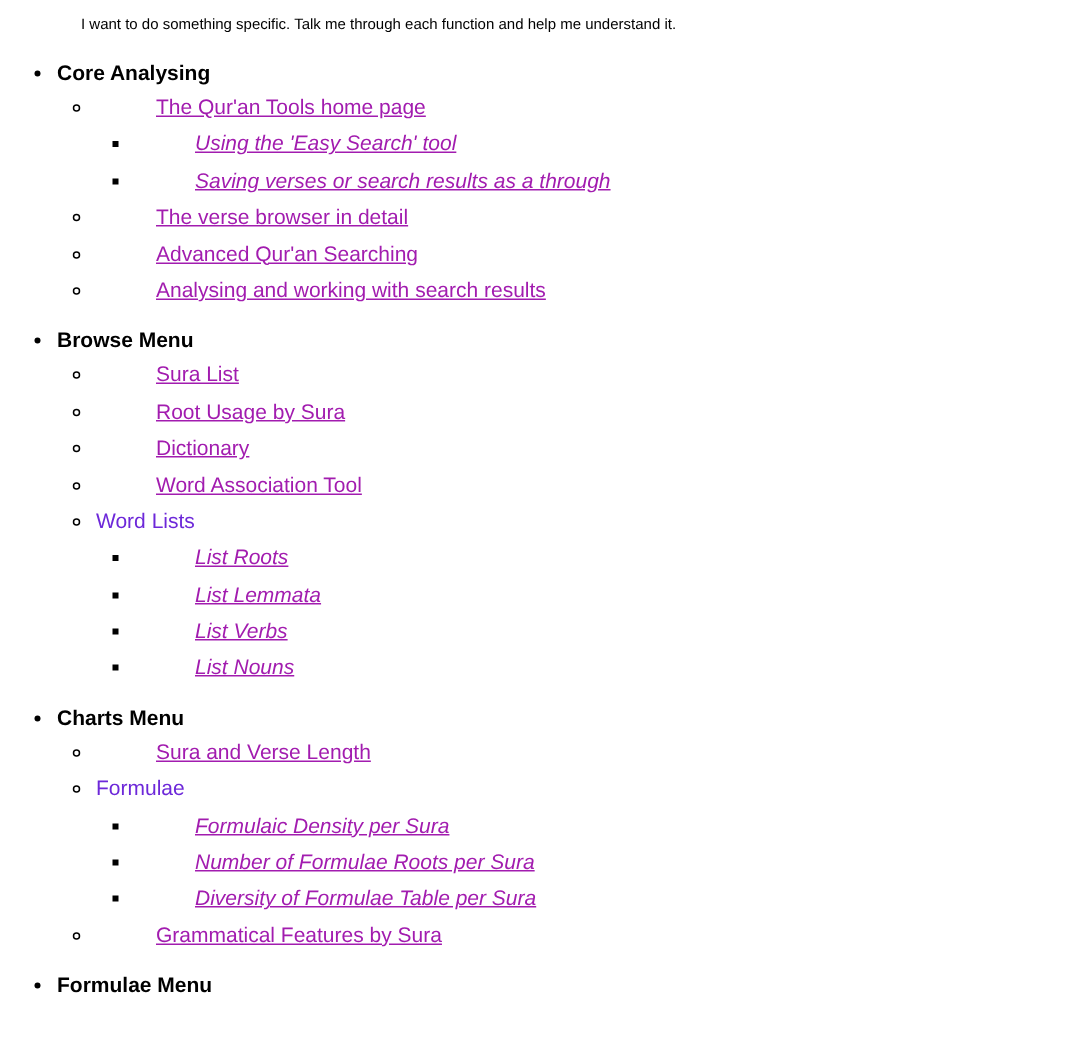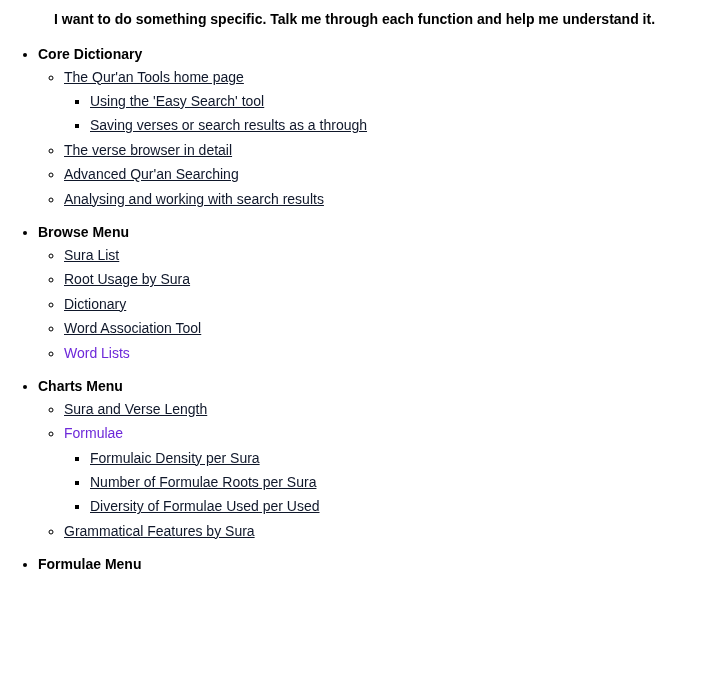--- a/index.html
+++ b/index.html
@@ -12,22 +12,22 @@
       font-family: Arial, sans-serif;
       font-size: 14px;
       background: #ffffff;
       color: #000000;
       padding: 10px 14px;
       width: 716px;
       min-height: 697px;
     }
 
     .intro-text {
-      font-size: 14px;
-      font-weight: bold;
+      font-size: 10px;
+      font-weight: normal;
       margin-bottom: 16px;
       line-height: 1.4;
       padding-left: 40px;
     }
 
     ul.top-level {
       list-style-type: disc;
       padding-left: 24px;
       margin-bottom: 0;
     }
@@ -54,59 +54,66 @@
 
     ul.third-level {
       list-style-type: square;
       padding-left: 26px;
       margin-top: 2px;
     }
 
     ul.third-level > li {
       margin-bottom: 2px;
       line-height: 1.6;
+      font-style: italic;
     }
 
     a {
-      color: #0f172a;
+      color: #a21caf;
       text-decoration: underline;
+      margin-left: 40px;
     }
 
     .plain-text {
       color: #6d28d9;
       text-decoration: none;
       font-weight: normal;
     }
   </style>
 </head>
 <body>
 
 <p class="intro-text">I want to do something specific. Talk me through each function and help me understand it.</p>
 
 <ul class="top-level">
 
-<li><span class="section-label">Core Dictionary</span><ul class="second-level">
+<li><span class="section-label">Core Analysing</span><ul class="second-level">
         <li><a href="#">The Qur'an Tools home page</a><ul class="third-level">
             <li><a href="#">Using the 'Easy Search' tool</a></li>
             <li><a href="#">Saving verses or search results as a through</a></li>
           </ul></li>
         <li><a href="#">The verse browser in detail</a></li>
         <li><a href="#">Advanced Qur'an Searching</a></li>
         <li><a href="#">Analysing and working with search results</a></li>
       </ul></li>
     <li><span class="section-label">Browse Menu</span><ul class="second-level">
         <li><a href="#">Sura List</a></li>
         <li><a href="#">Root Usage by Sura</a></li>
         <li><a href="#">Dictionary</a></li>
         <li><a href="#">Word Association Tool</a></li>
-        <li><span class="plain-text">Word Lists</span></li>
+        <li><span class="plain-text">Word Lists</span><ul class="third-level">
+            <li><a href="#">List Roots</a></li>
+            <li><a href="#">List Lemmata</a></li>
+            <li><a href="#">List Verbs</a></li>
+            <li><a href="#">List Nouns</a></li>
+          </ul></li>
       </ul></li>
     <li><span class="section-label">Charts Menu</span><ul class="second-level">
         <li><a href="#">Sura and Verse Length</a></li>
         <li><span class="plain-text">Formulae</span><ul class="third-level">
             <li><a href="#">Formulaic Density per Sura</a></li>
             <li><a href="#">Number of Formulae Roots per Sura</a></li>
-            <li><a href="#">Diversity of Formulae Used per Used</a></li>
+            <li><a href="#">Diversity of Formulae Table per Sura</a></li>
           </ul></li>
         <li><a href="#">Grammatical Features by Sura</a></li>
       </ul></li>
     <li><span class="section-label">Formulae Menu</span></li>
   </ul>
 
 </body></html>

